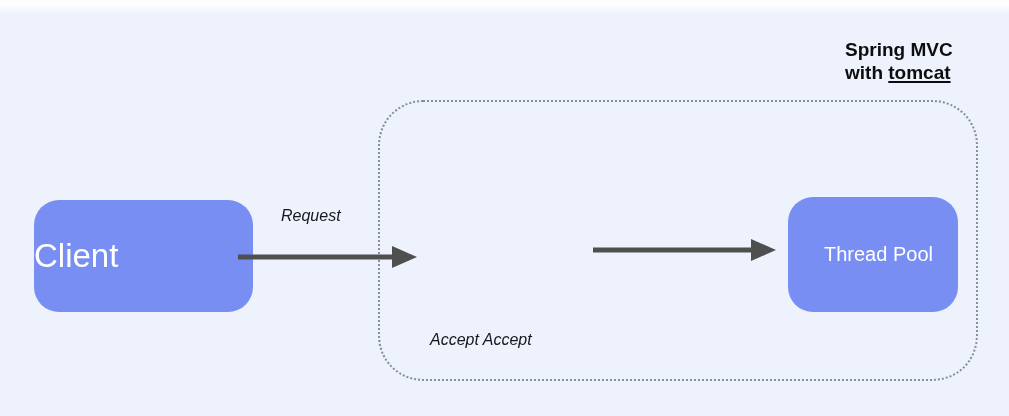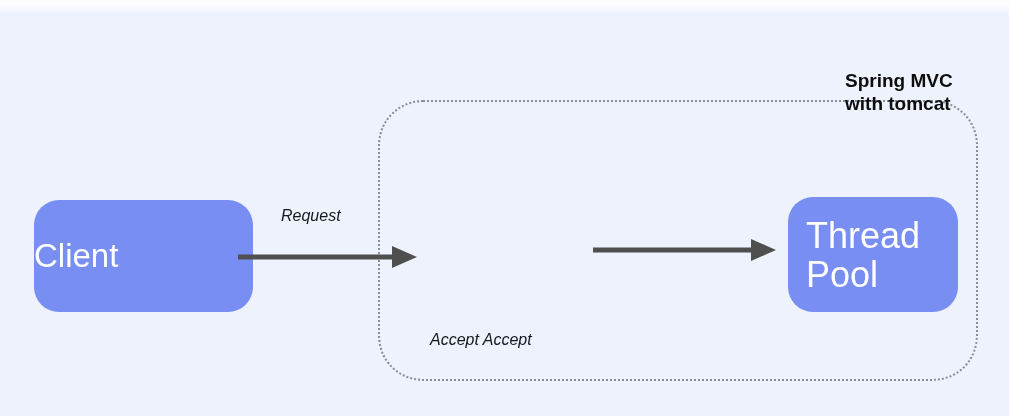--- a/index.html
+++ b/index.html
@@ -25,23 +25,23 @@
 
   .diagram-title {
     position: absolute;
     left: 845px;
     top: 38px;
     font-size: 19px;
     font-weight: bold;
     color: #0d0d0d;
     line-height: 23px;
     white-space: nowrap;
-    margin-top: 31px;
   }
   .diagram-title .u {
+    text-decoration: underline;
     text-decoration-thickness: 2px;
     text-underline-offset: 2px;
   }
 
   .node {
     position: absolute;
     background: #788EF3;
     color: #ffffff;
     border-radius: 25px;
     display: flex;
@@ -53,22 +53,22 @@
     font-size: 33px;
   }
   .node-queue {
     left: 420px; top: 195px; width: 170px; height: 113px;
     justify-content: center;
     font-size: 31px;
   }
   .node-threadpool {
     left: 788px; top: 197px; width: 170px; height: 115px;
     justify-content: flex-start;
-    padding-left: 18px;
-    font-size: 36px;
+    padding-left: 36px;
+    font-size: 20px;
     line-height: 39px;
   }
   .node-threadpool .node-label { width: 125px; }
 
   .edge-label {
     position: absolute;
     font-style: italic;
     font-size: 16px;
     color: #15181e;
     white-space: nowrap;

